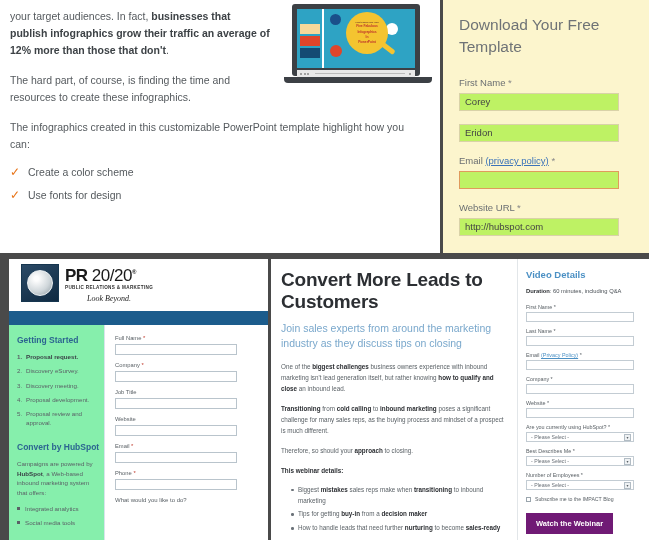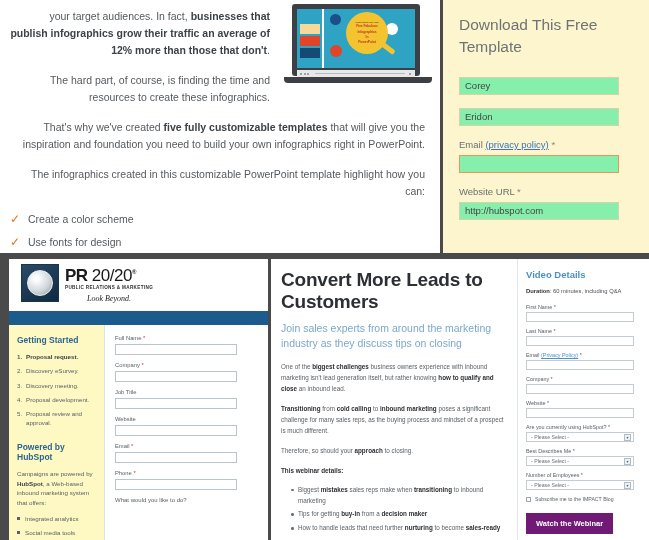--- a/index.html
+++ b/index.html
@@ -15,21 +15,21 @@
   .quad { position: absolute; overflow: hidden; background: #fff; }
   #q-tl { left: 0;   top: 0;   width: 440px; height: 253px; }
   #q-tr { left: 443px; top: 0; width: 206px; height: 253px; }
   #q-bl { left: 9px; top: 259px; width: 259px; height: 281px; }
   #q-br { left: 271px; top: 259px; width: 378px; height: 281px; }
 
   
   .art { padding: 8px 12px 0 10px; position: relative; }
   .art p {
     font-size: 10.5px; line-height: 1.62; color: #555a5e;
-    margin-bottom: 13px; max-width: 260px; text-align: right;
+    margin-bottom: 13px; max-width: 260px;
   }
   .art p.wide { max-width: 415px; }
   .art p b { color: #3d4246; font-weight: bold; }
   .laptop {
     position: absolute; right: 8px; top: 4px; width: 148px; height: 82px;
   }
   .lid {
     width: 128px; height: 72px; background: #3c4045;
     border-radius: 3px; padding: 5px 5px 0 5px; margin-left: 8px;
   }
@@ -65,21 +65,21 @@
   
   .yform { background: #fcf5cd; width: 100%; height: 100%; padding: 14px 14px 0 16px; }
   .yform h2 {
     font-size: 15.5px; font-weight: normal; color: #6f7376;
     line-height: 1.45; margin-bottom: 18px;
   }
   .fl { font-size: 9.5px; color: #6b6f72; margin-bottom: 5px; display: block; }
   .fl .req { color: #888; }
   .fl a { color: #3b73b9; text-decoration: underline; }
   .fi {
-    display: block; width: 160px; height: 18px; background: #86efac;
+    display: block; width: 160px; height: 18px; background: #bef264;
     border: 1px solid #d9d2a8; font-size: 9.5px; color: #444;
     padding: 0 5px; margin-bottom: 13px;
     font-family: "Liberation Sans", sans-serif;
   }
   .fi.hl { border: 1px solid #e09a5c; }
 
   
   .pr-head { background: #fff; height: 52px; padding: 5px 0 0 12px; display: flex; align-items: flex-start; }
   .pr-logo {
     width: 38px; height: 38px; background: linear-gradient(150deg,#2b4a66,#0f2a42);
@@ -93,21 +93,21 @@
   }
   .pr-wordmark { margin-left: 6px; padding-top: 3px; }
   .pr-line1 { font-size: 17px; font-weight: bold; color: #1a1a1a; letter-spacing: -0.5px; line-height: 1; }
   .pr-line1 .num { font-weight: normal; }
   .pr-line1 .reg { font-size: 6px; vertical-align: super; }
   .pr-line2 { font-size: 4.6px; font-weight: bold; color: #2e2e2e; letter-spacing: 0.35px; margin-top: 1px; }
   .pr-line3 { font-size: 8px; font-style: italic; color: #1a1a1a; text-align: center; margin-top: 4px;
               font-family: "Liberation Serif", serif; }
   .pr-navbar { height: 14px; background: #1c5c8c; }
   .pr-body { display: flex; background: #fff; height: 215px; }
-  .pr-side { width: 96px; background: #fef9c3; padding: 10px 4px 0 8px; border-right: 1px solid #d8e4ec; }
+  .pr-side { width: 96px; background: #86efac; padding: 10px 4px 0 8px; border-right: 1px solid #d8e4ec; }
   .pr-side h3 { font-size: 8.5px; color: #2c6590; font-weight: bold; margin-bottom: 7px; }
   .pr-side ol { list-style: none; counter-reset: s; }
   .pr-side ol li {
     font-size: 6.2px; color: #5a6166; line-height: 1.5; margin-bottom: 5px;
     counter-increment: s; padding-left: 9px; position: relative;
   }
   .pr-side ol li::before { content: counter(s) "."; position: absolute; left: 0; color: #5a6166; }
   .pr-side ol li.on { font-weight: bold; color: #3b4247; }
   .pr-side h3.sec { margin-top: 14px; }
   .pr-side p.blurb { font-size: 6.2px; color: #5a6166; line-height: 1.58; margin-bottom: 6px; }
@@ -215,40 +215,40 @@
             <span class="bl"></span>
             <span class="bd"></span>
           </div>
         </div>
         <div class="base"></div>
       </div>
 
       <div id="article-paragraphs">
           <p><span>your target audiences. In fact, </span><b>businesses that publish infographics grow their traffic an average of 12% more than those that don't</b><span>.</span></p>
           <p><span>The hard part, of course, is finding the time and resources to create these infographics.</span></p>
-          <p class="wide"><span>That's why we've created </span><b>five fully customizable templates</b><span> that will give you the inspiration and foundation you need to build your own infographics right in PowerPoint.</span></p>
           <p class="wide"><span>The infographics created in this customizable PowerPoint template highlight how you can:</span></p>
         </div>
       <div class="checks" id="article-checklist">
           <div class="chk">
             <span class="chk-mark" style="color: rgb(232, 117, 26);">✓</span>
             <span class="chk-lbl">Create a color scheme</span>
           </div>
           <div class="chk">
             <span class="chk-mark" style="color: rgb(232, 117, 26);">✓</span>
             <span class="chk-lbl">Use fonts for design</span>
           </div>
         </div>
     </div>
   </div>
 
   <div class="quad" id="q-tr">
     <div class="yform" style="background: rgb(252, 245, 205);">
-      <h2>Download This Free Template</h2>
+      <h2>Download Your Free Template</h2>
       <div id="yform-fields">
+          <label class="fl"><span>First Name </span><span class="req">*</span></label>
           <input class="fi" type="text" value="Corey" style="">
           <input class="fi" type="text" value="Eridon" style="">
           <label class="fl"><span>Email </span><a href="#">(privacy policy)</a> <span class="req">*</span></label>
           <input class="fi hl" type="text" style="">
           <label class="fl"><span>Website URL </span><span class="req">*</span></label>
           <input class="fi" type="text" value="http://hubspot.com" style="">
         </div>
     </div>
   </div>
 
@@ -270,21 +270,21 @@
     <div class="pr-body">
       <div class="pr-side">
         <h3>Getting Started</h3>
         <ol id="pr-steps">
             <li class="on">Proposal request.</li>
             <li>Discovery eSurvey.</li>
             <li>Discovery meeting.</li>
             <li>Proposal development.</li>
             <li>Proposal review and approval.</li>
           </ol>
-        <h3 class="sec">Powered by HubSpot</h3>
+        <h3 class="sec">Convert by HubSpot</h3>
         <p class="blurb">
           <span>Campaigns are powered by </span><b>HubSpot</b><span>, a Web-based inbound marketing system that offers:</span>
         </p>
         <ul id="pr-features">
             <li>Integrated analytics</li>
             <li>Social media tools</li>
           </ul>
       </div>
       <div class="pr-main">
         <div id="pr-fields">

